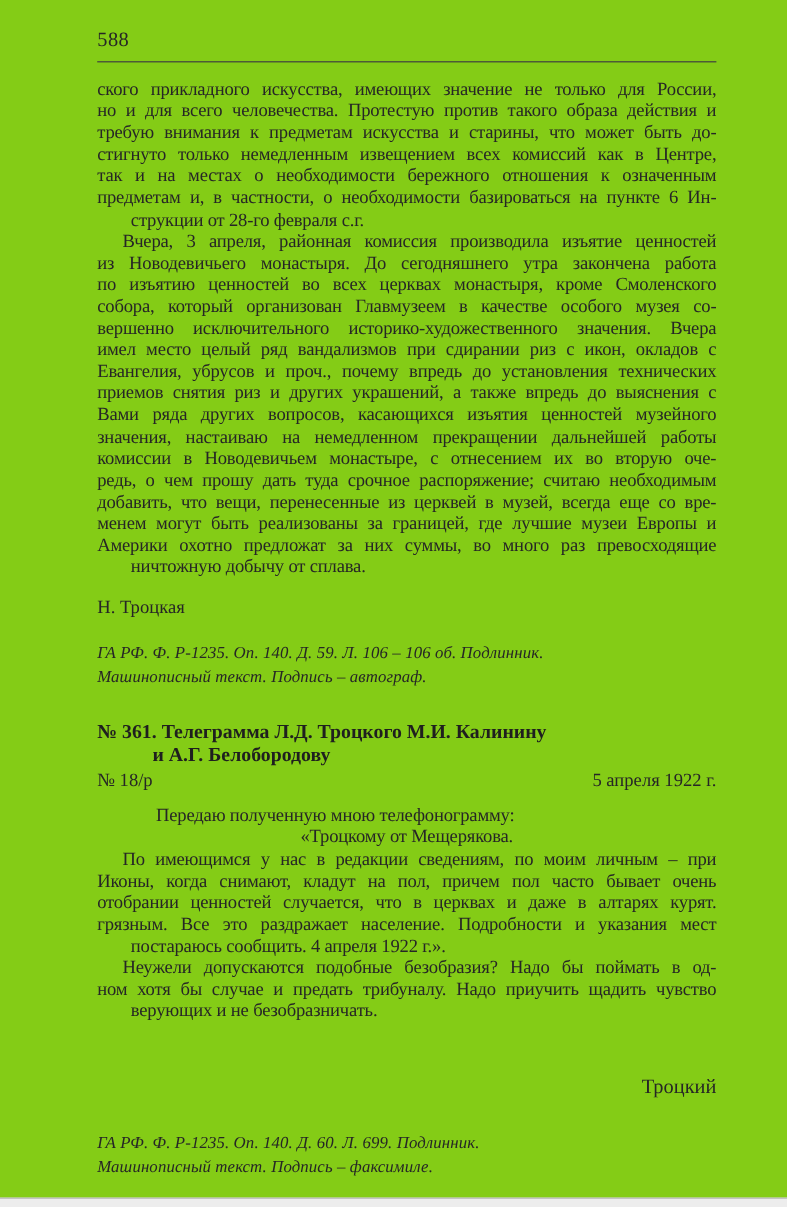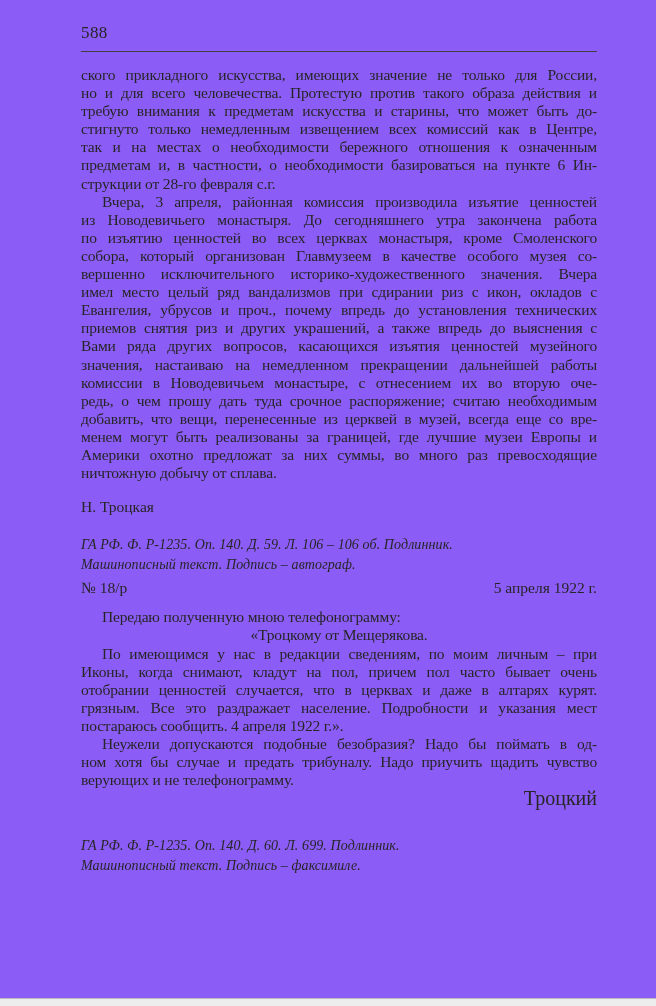--- a/index.html
+++ b/index.html
@@ -1,20 +1,20 @@
 <!DOCTYPE html>
 <html><head>
 <meta charset="utf-8">
 <style>
   html, body { margin: 0; padding: 0; background: #ffffff; }
   .page {
     position: relative;
     width: 656px;
     height: 1006px;
-    background: #8b5cf6;
+    background: #84cc16;
     font-family: "Liberation Serif", "DejaVu Serif", serif;
     color: #262626;
     overflow: hidden;
   }
   .page-number {
     position: absolute;
     top: 23px;
     left: 81px;
     font-size: 17px;
     letter-spacing: 0.4px;
@@ -39,43 +39,45 @@
   .line {
     height: 18.1px;
     line-height: 18.1px;
     white-space: nowrap;
     letter-spacing: -0.15px;
     text-align: justify;
     text-align-last: justify;
   }
   .line.last {
     text-align-last: left;
+    margin-left: 28px;
   }
   .para.indent .line:first-child { padding-left: 21px; }
   .center-line {
     font-size: 15.5px;
     height: 18.1px;
     line-height: 18.1px;
     text-align: center;
     letter-spacing: -0.15px;
   }
   .sig-row {
     display: flex;
     justify-content: space-between;
     margin-top: 16px;
     font-size: 15.5px;
     height: 18.1px;
     line-height: 18.1px;
   }
   .sig-row .role { padding-left: 21px; }
   .sig-right {
-    font-size: 20px;
+    font-size: 17px;
     height: 18.1px;
     line-height: 18.1px;
     text-align: right;
+    margin-top: 45px;
   }
   .archive {
     font-style: italic;
     font-size: 14px;
     letter-spacing: 0.1px;
   }
   .archive > div { height: 20px; line-height: 20px; }
   .archive.first { margin-top: 19px; }
   .archive.second { margin-top: 29px; }
   .doc-heading {
@@ -149,41 +151,45 @@
         <span class="name">Н. Троцкая</span>
       </div>
 
       <div class="archive first">
         <div>ГА РФ. Ф. Р-1235. Оп. 140. Д. 59. Л. 106 – 106 об. Подлинник.</div>
         <div>Машинописный текст. Подпись – автограф.</div>
       </div>
     </section>
 
     <section>
+      <h2 class="doc-heading">
+        <div class="line1">№ 361. Телеграмма Л.Д. Троцкого М.И. Калинину</div>
+        <div class="line2">и А.Г. Белобородову</div>
+      </h2>
 
       <div class="num-date">
         <span>№ 18/р</span>
         <span>5 апреля 1922 г.</span>
       </div>
 
       <div class="para indent first-tg">
           <div class="line last">Передаю полученную мною телефонограмму:</div>
         </div>
       <div class="center-line">«Троцкому от Мещерякова.</div>
       <div class="para indent">
           <div class="line">По имеющимся у нас в редакции сведениям, по моим личным – при</div>
           <div class="line">Иконы, когда снимают, кладут на пол, причем пол часто бывает очень</div>
           <div class="line">отобрании ценностей случается, что в церквах и даже в алтарях курят.</div>
           <div class="line">грязным. Все это раздражает население. Подробности и указания мест</div>
           <div class="line last">постараюсь сообщить. 4 апреля 1922 г.».</div>
         </div>
       <div class="para indent">
           <div class="line">Неужели допускаются подобные безобразия? Надо бы поймать в од-</div>
           <div class="line">ном хотя бы случае и предать трибуналу. Надо приучить щадить чувство</div>
-          <div class="line last">верующих и не телефонограмму.</div>
+          <div class="line last">верующих и не безобразничать.</div>
         </div>
 
       <div class="sig-right">Троцкий</div>
 
       <div class="archive second">
         <div>ГА РФ. Ф. Р-1235. Оп. 140. Д. 60. Л. 699. Подлинник.</div>
         <div>Машинописный текст. Подпись – факсимиле.</div>
       </div>
     </section>
 

